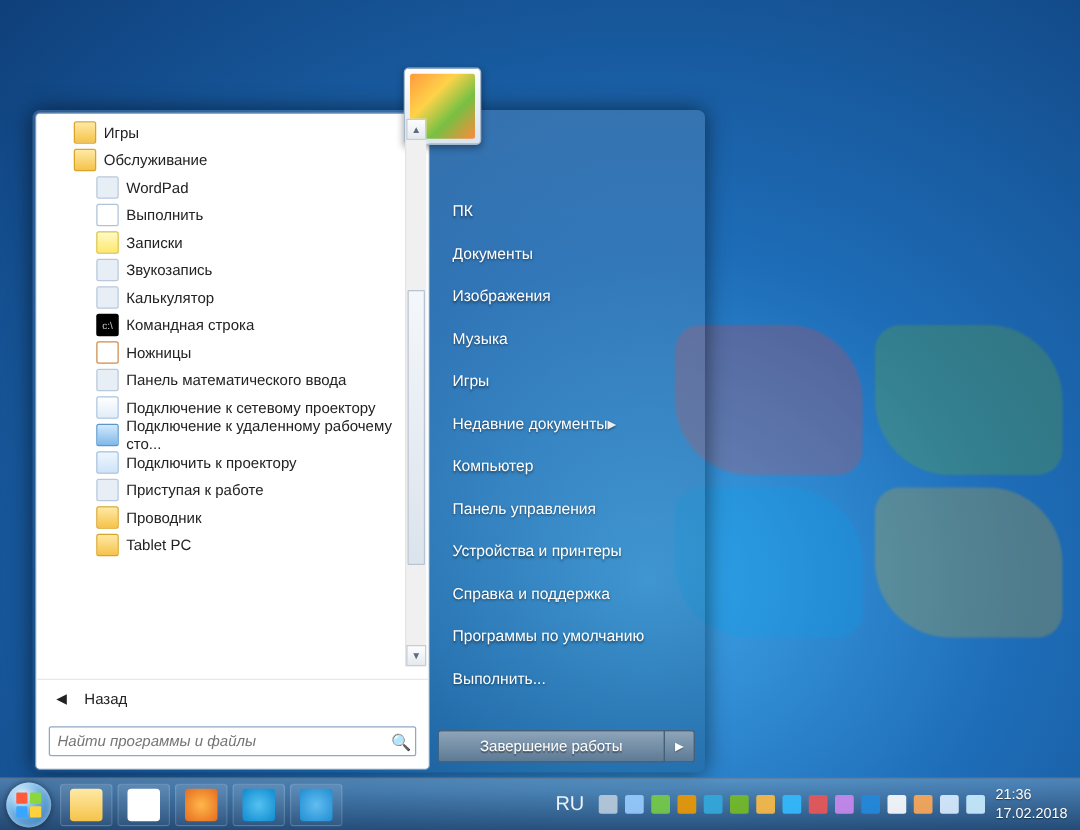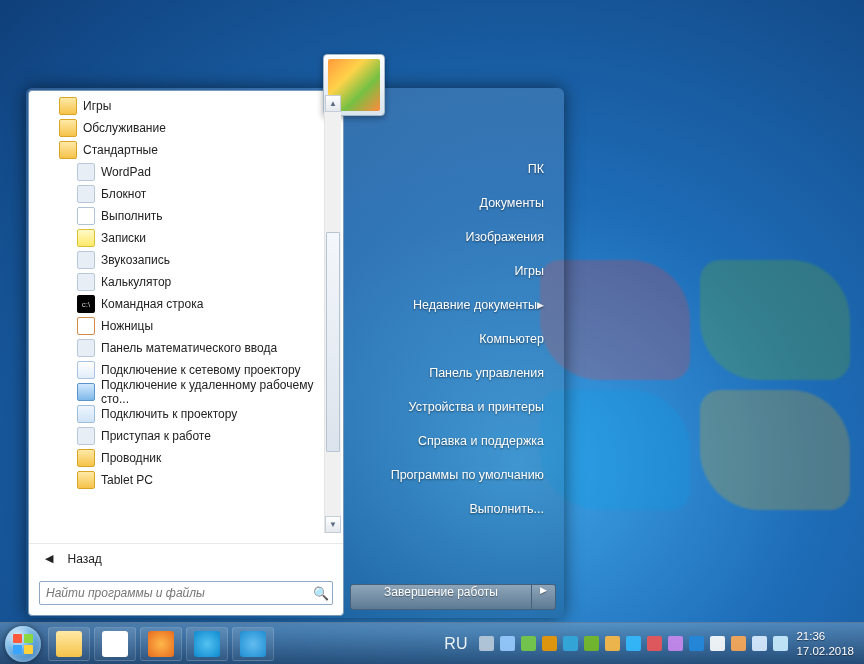--- a/index.html
+++ b/index.html
@@ -76,29 +76,29 @@
 .scrollbar .track{position:absolute;top:17px;bottom:17px;left:0;right:0;}
 
 .right-pane {
   flex:1; position:relative; padding: 62px 6px 6px 6px;
   display:flex; flex-direction:column;
 }
 .r-item {
   height:34px; display:flex; align-items:center;
   padding:0 12px; color:#fff; font-size:12.5px;
   text-shadow:0 1px 2px rgba(0,0,0,.5); cursor:default;
-  border-radius:3px; justify-content:flex-end;
+  border-radius:3px; justify-content:flex-start;
 }
 .r-item .sub{font-size:9px;color:#eee;}
 .r-spacer{flex:1;}
 .shutdown-row{display:flex;gap:0;margin-top:2px;}
 .shutdown-btn{
   height:26px;background:linear-gradient(#8ea5b9,#5d7a95);
   border:1px solid #44607b;color:#fff;font-size:12px;
-  display:flex;justify-content:center;
+  display:flex;align-items:center;justify-content:center;
   text-shadow:0 1px 1px rgba(0,0,0,.4);
 }
 .shutdown-btn.main{flex:1;border-radius:3px 0 0 3px;}
 .shutdown-btn.arrow{width:24px;border-left:0;border-radius:0 3px 3px 0;font-size:9px;}
 
 .avatar{
   position:absolute; left:50%; top:-34px; transform:translateX(28px);
   width:62px;height:62px;padding:4px;
   background:linear-gradient(#fefefe,#d9e4ef);border:1px solid #a6b9cc;border-radius:4px;
   box-shadow:0 2px 6px rgba(0,0,0,.35);
@@ -152,31 +152,23 @@
     <div class="programs">
       <div class="prog-list" id="prog-list">
           <div class="item l1">
             <span class="ic folder"></span>
             <span>Игры</span>
           </div>
           <div class="item l1">
             <span class="ic folder"></span>
             <span>Обслуживание</span>
           </div>
-          <div class="item l1">
-            <span class="ic folder"></span>
-            <span>Стандартные</span>
-          </div>
           <div class="item l2">
             <span class="ic app"></span>
             <span>WordPad</span>
-          </div>
-          <div class="item l2">
-            <span class="ic app"></span>
-            <span>Блокнот</span>
           </div>
           <div class="item l2">
             <span class="ic run"></span>
             <span>Выполнить</span>
           </div>
           <div class="item l2">
             <span class="ic stick"></span>
             <span>Записки</span>
           </div>
           <div class="item l2">
@@ -246,20 +238,23 @@
 
   <div class="right-pane" id="right-pane">
     <div class="r-item">
         <span>ПК</span>
       </div>
       <div class="r-item">
         <span>Документы</span>
       </div>
       <div class="r-item">
         <span>Изображения</span>
+      </div>
+      <div class="r-item">
+        <span>Музыка</span>
       </div>
       <div class="r-item">
         <span>Игры</span>
       </div>
       <div class="r-item">
         <span>Недавние документы</span>
         <span class="sub">▶</span>
       </div>
       <div class="r-item">
         <span>Компьютер</span>

